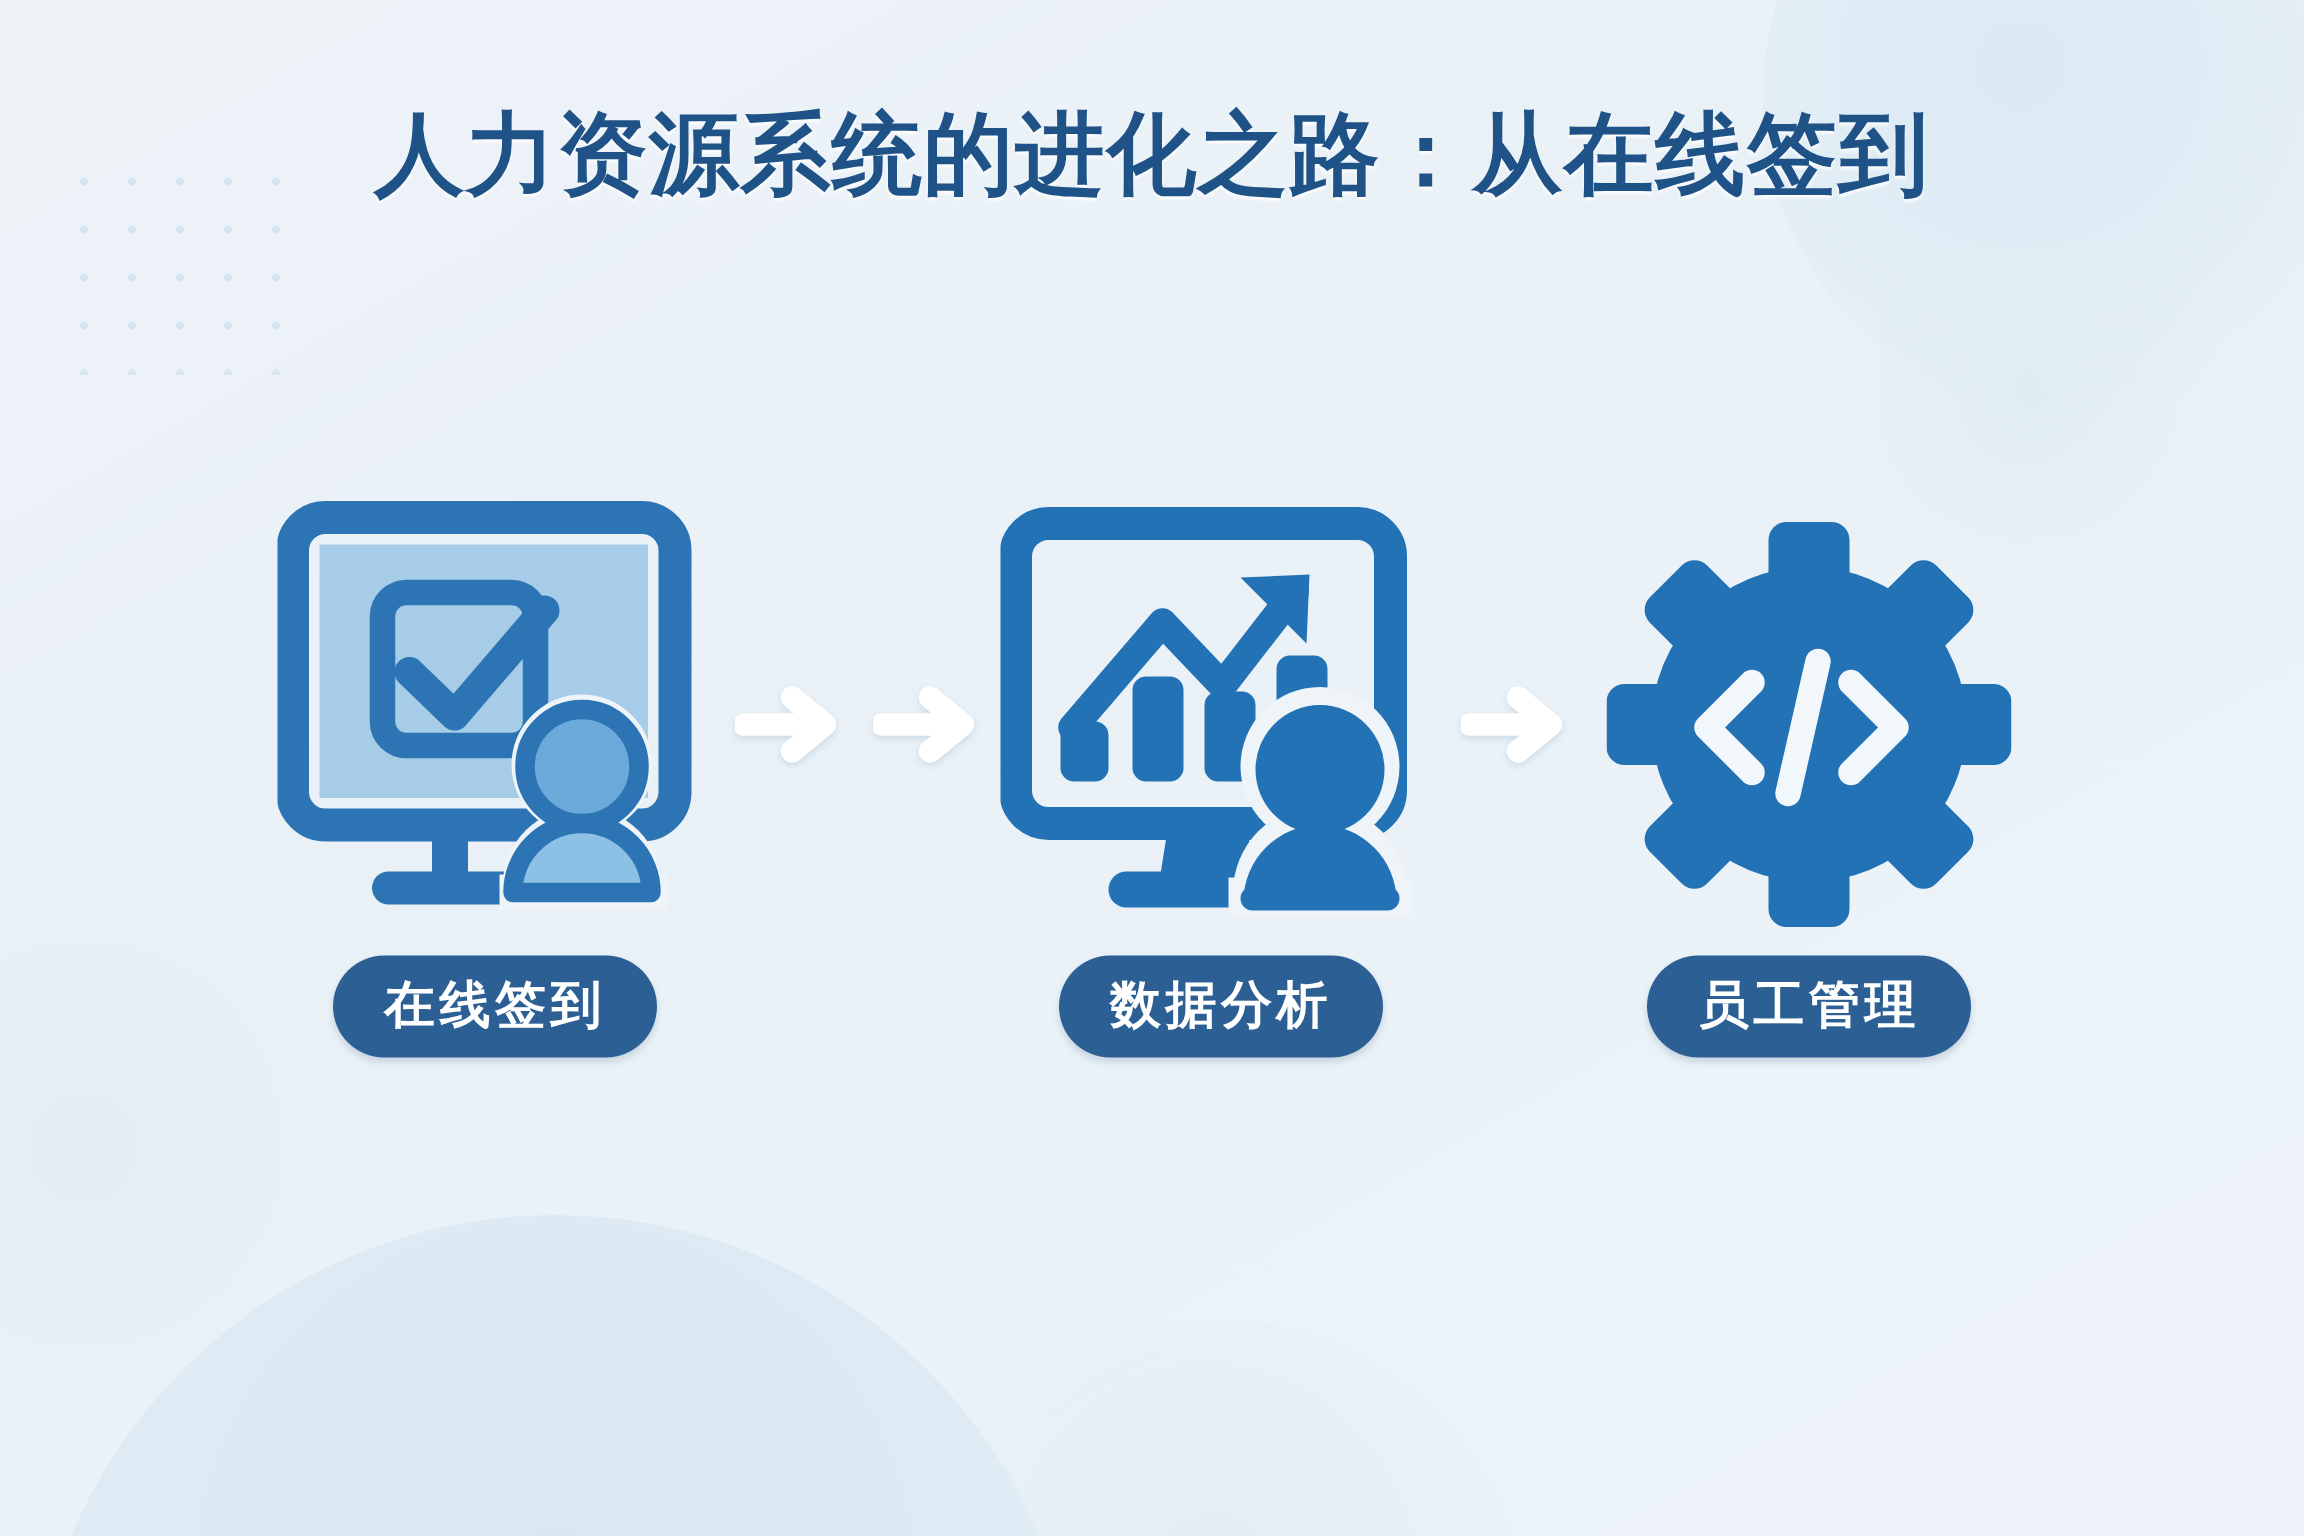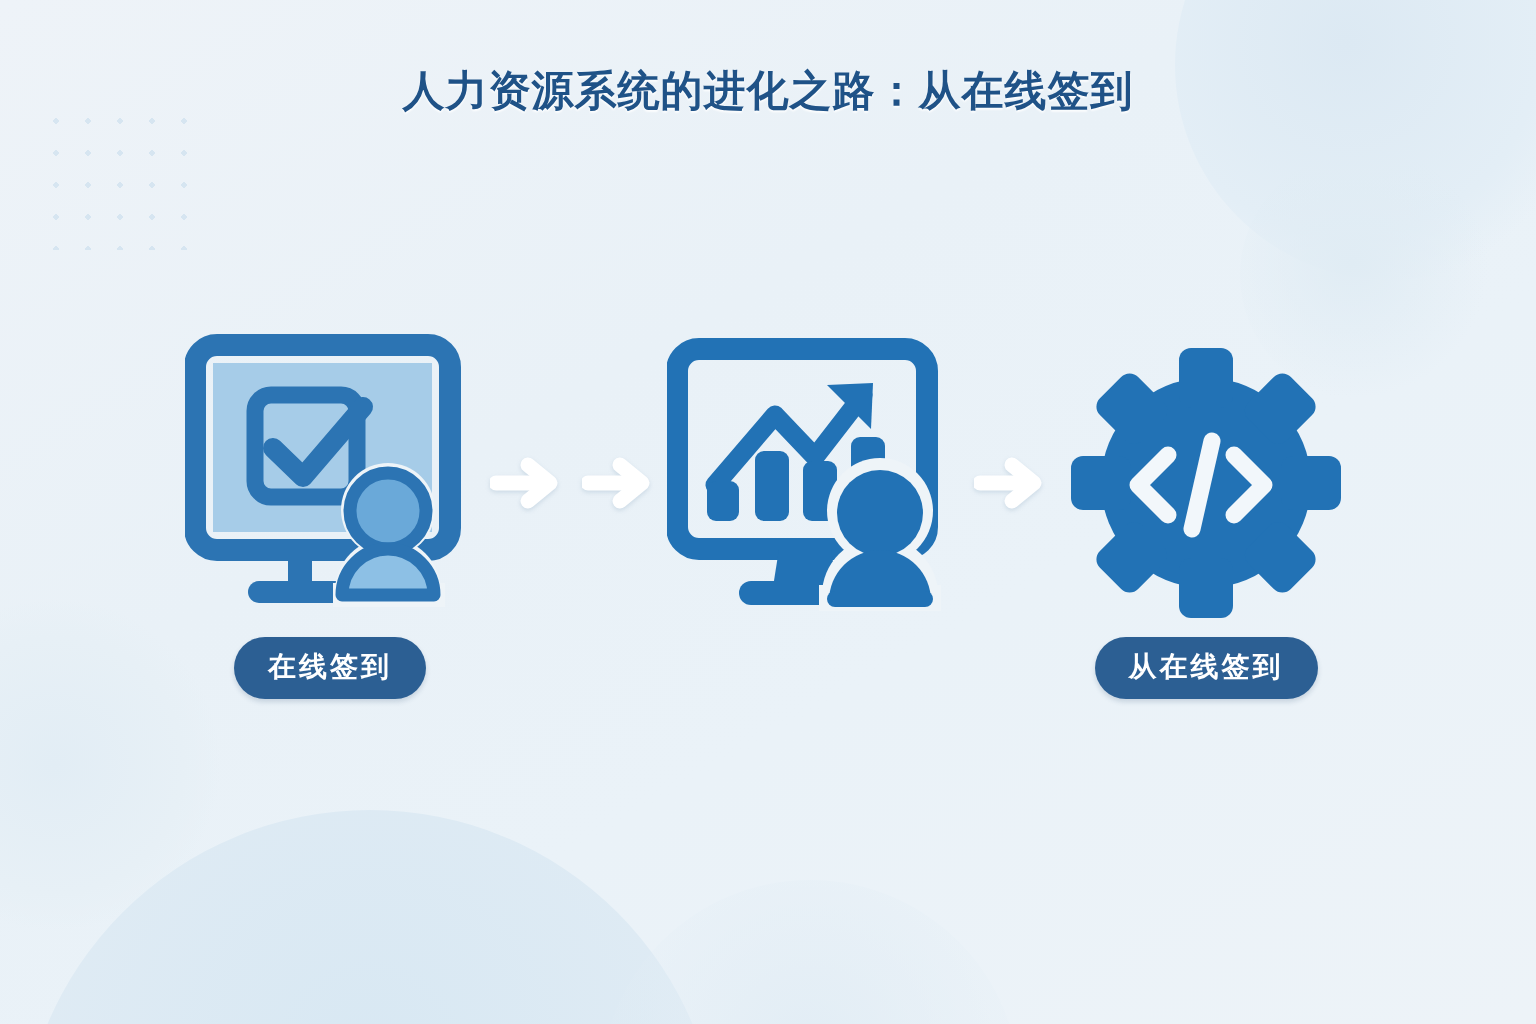--- a/index.html
+++ b/index.html
@@ -25,35 +25,35 @@
     background:radial-gradient(circle at 50% 35%, #d8e8f3 0%, #dfebf4 60%, rgba(234,241,247,0) 78%);}
   .blob-bm{width:420px;height:420px;left:600px;top:880px;
     background:radial-gradient(circle at 50% 40%, #e2edf5 0%, rgba(234,241,247,0) 72%);}
   .dotgrid{position:absolute;left:40px;top:105px;width:165px;height:145px;
     background-image:radial-gradient(#cfe1ef 2.6px, rgba(0,0,0,0) 2.7px);
     background-size:32px 32px;opacity:.75;pointer-events:none;}
 
   
   .title{
     position:absolute;left:0;right:0;top:62px;text-align:center;
-    color:#1f5287;font-size:42px;font-weight:bold;line-height:1.38;
+    color:#1f5287;font-size:60px;font-weight:bold;line-height:1.38;
     letter-spacing:1px;
     text-shadow:0 2px 2px rgba(255,255,255,.85);
   }
   .title .ln{display:block;}
 
   
   .flow{position:absolute;left:0;right:0;top:330px;height:400px;
     display:flex;align-items:flex-start;justify-content:center;}
   .step{width:300px;display:flex;flex-direction:column;align-items:center;}
   .icon-slot{height:305px;width:300px;display:flex;align-items:center;justify-content:center;}
   .pill{
     margin-top:2px;
     background:#2c5f93;color:#ffffff;
-    font-size:28px;font-weight:bold;letter-spacing:3px;
+    font-size:34px;font-weight:bold;letter-spacing:3px;
     border-radius:40px;
     padding:16px 34px 18px 34px;
     box-shadow:0 3px 5px rgba(40,70,110,.18);
     white-space:nowrap;line-height:1;
   }
   .arrow-slot{width:92px;height:305px;display:flex;align-items:center;justify-content:center;}
   .arrow svg{display:block;filter:drop-shadow(0 2px 2px rgba(120,150,180,.25));}
 </style>
 </head>
 <body>
@@ -136,20 +136,21 @@
           <g>
             <circle cx="213" cy="178" r="53" fill="#eef4f8"></circle>
             <path d="M155 262 a58 58 0 0 1 116 0 z" fill="#eef4f8"></path>
             <rect x="152" y="252" width="122" height="26" fill="#eef4f8"></rect>
             <circle cx="213" cy="180" r="43" fill="#2272b5"></circle>
             <path d="M162 268 a51 51 0 0 1 102 0 z" fill="#2272b5"></path>
             <rect x="160" y="258" width="106" height="16" rx="8" fill="#2272b5"></rect>
           </g>
         </svg>
       </div>
+      <div class="pill">数据分析</div>
     </div>
 
     <div class="arrow-slot">
       <span class="arrow">
         <svg width="72" height="60" viewBox="0 0 72 60">
           <path d="M6 30 H52" stroke="#ffffff" stroke-width="15" stroke-linecap="round" fill="none"></path>
           <path d="M38 12 L60 30 L38 48" stroke="#ffffff" stroke-width="15" fill="none" stroke-linecap="round" stroke-linejoin="round"></path>
         </svg>
       </span>
     </div>
@@ -173,17 +174,17 @@
                 <rect x="75" y="-27" width="60" height="54" rx="12"></rect>
               </g>
             </g>
 
             <path d="M-38 -28 L-68 2 L-38 32" stroke="#f2f7fb" stroke-width="17" fill="none" stroke-linecap="round" stroke-linejoin="round"></path>
             <path d="M28 -28 L58 2 L28 32" stroke="#f2f7fb" stroke-width="17" fill="none" stroke-linecap="round" stroke-linejoin="round"></path>
             <path d="M6 -42 L-14 46" stroke="#f2f7fb" stroke-width="17" fill="none" stroke-linecap="round"></path>
           </g>
         </svg>
       </div>
-      <div class="pill">从在线签到</div>
+      <div class="pill">员工管理</div>
     </div>
 
   </div>
 </div>
 
 </body></html>

